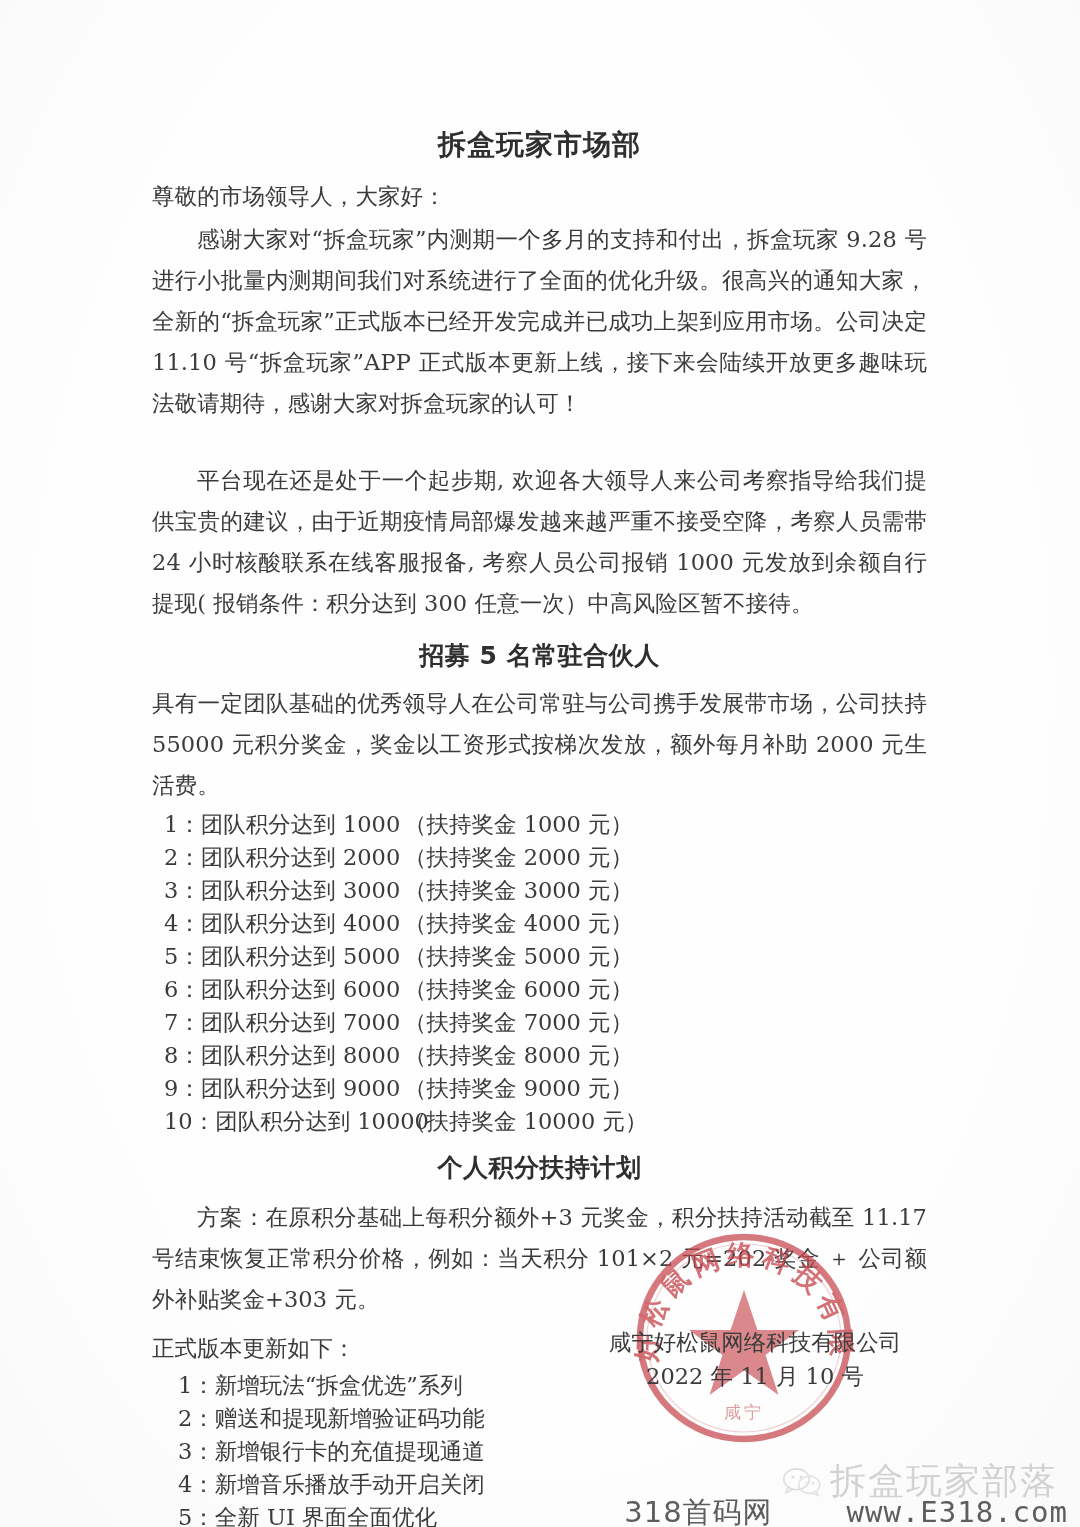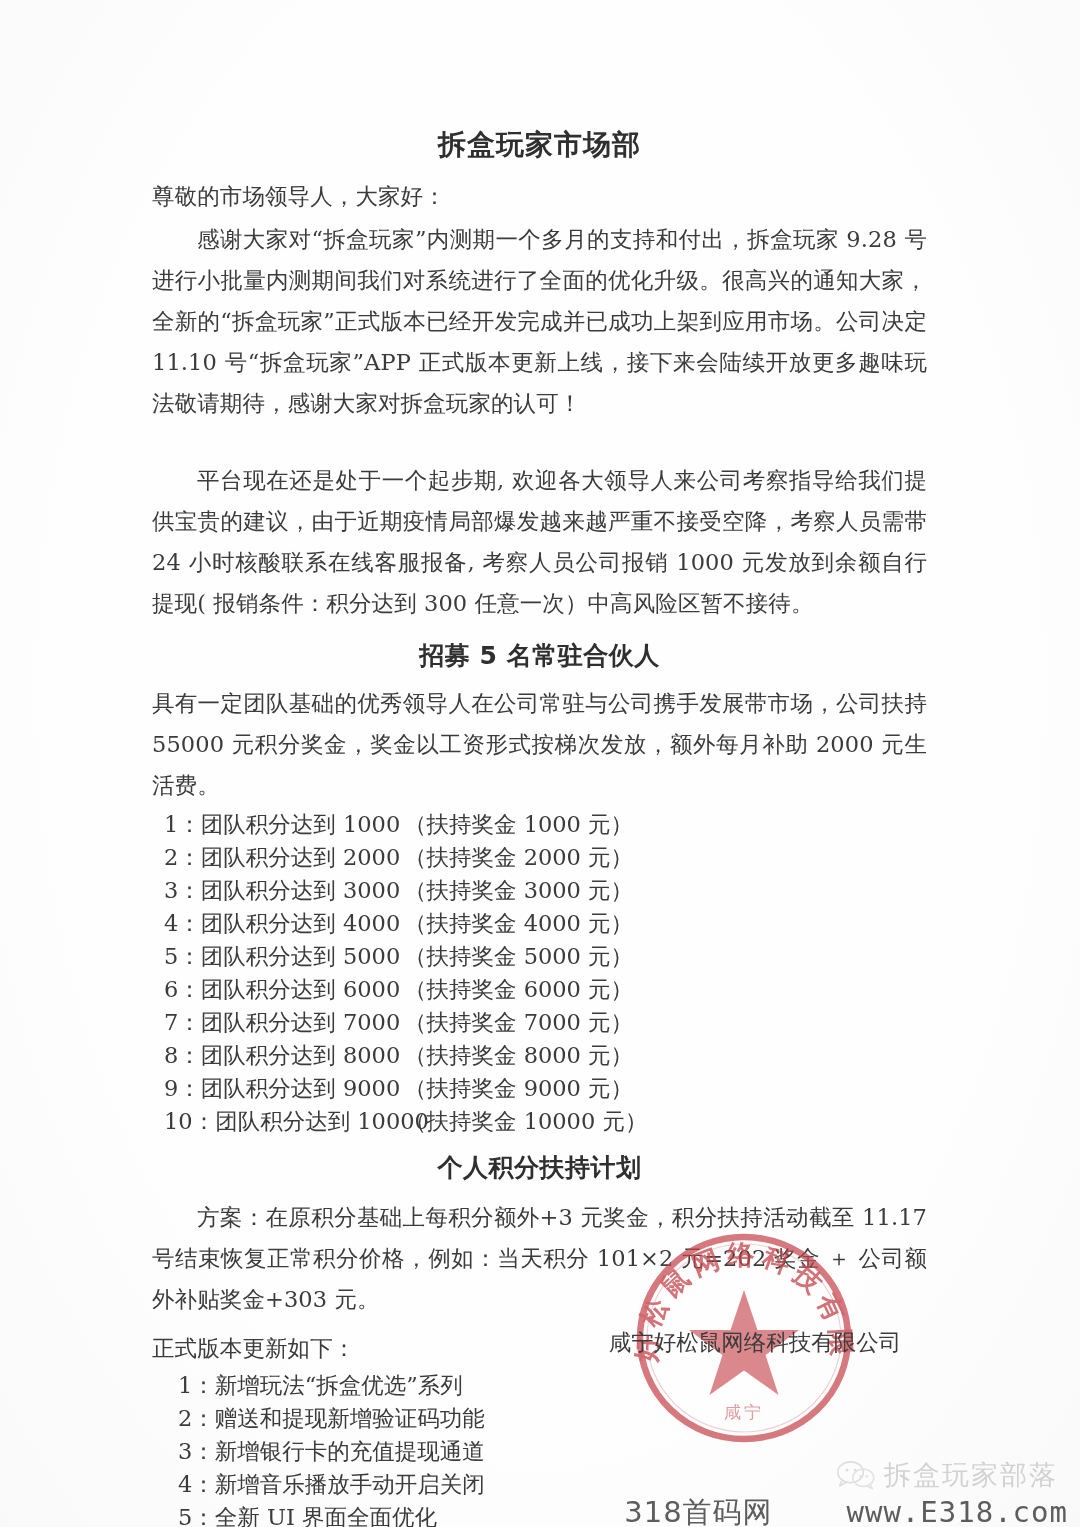--- a/index.html
+++ b/index.html
@@ -161,21 +161,21 @@
   #wechat-brand {
     position: absolute;
     right: 22px;
     top: 2px;
     display: flex;
     align-items: center;
     gap: 8px;
     opacity: 0.42;
   }
   #wechat-brand .wb-text {
-    font-size: 27px;
+    font-size: 36px;
     color: #9a9a9a;
     letter-spacing: 2px;
     font-family: "DejaVu Sans", "Liberation Sans", sans-serif;
   }
   #wechat-logo-icon { width: 40px; height: 30px; display: block; }
 
   #site-credit {
     position: absolute;
     right: 12px;
     top: 38px;
@@ -245,20 +245,21 @@
       <text font-family="'DejaVu Sans','Liberation Sans',sans-serif" font-size="27" font-weight="bold" fill="#c6454d" letter-spacing="6" opacity="0.92">
         <textPath href="#stamp-arc" startOffset="50%" text-anchor="middle">咸宁好松鼠网络科技有限公司</textPath>
       </text>
       <path d="M122 68 L135.5 108 L177 108 L143.5 133 L156.5 173 L122 148.5 L87.5 173 L100.5 133 L67 108 L108.5 108 Z" fill="#c6454d" opacity="0.78"></path>
       <text x="122" y="196" text-anchor="middle" font-family="'DejaVu Sans','Liberation Sans',sans-serif" font-size="17" fill="#c6454d" opacity="0.65" letter-spacing="3">咸宁</text>
     </svg>
   </div>
 
   <div id="signature-block">
     <div>咸宁好松鼠网络科技有限公司</div>
+    <div>2022 年 11 月 10 号</div>
   </div>
 
   <div id="scan-noise"></div>
 
   <div id="footer-watermark">
 
     <div id="wechat-brand">
       <svg id="wechat-logo-icon" viewBox="0 0 44 32" aria-hidden="true">
         <ellipse cx="16" cy="13" rx="14" ry="11.5" fill="none" stroke="#b5b5b5" stroke-width="1.8"></ellipse>
         <path d="M7 21 L4 28 L11.5 24" fill="none" stroke="#b5b5b5" stroke-width="1.8" stroke-linejoin="round"></path>

